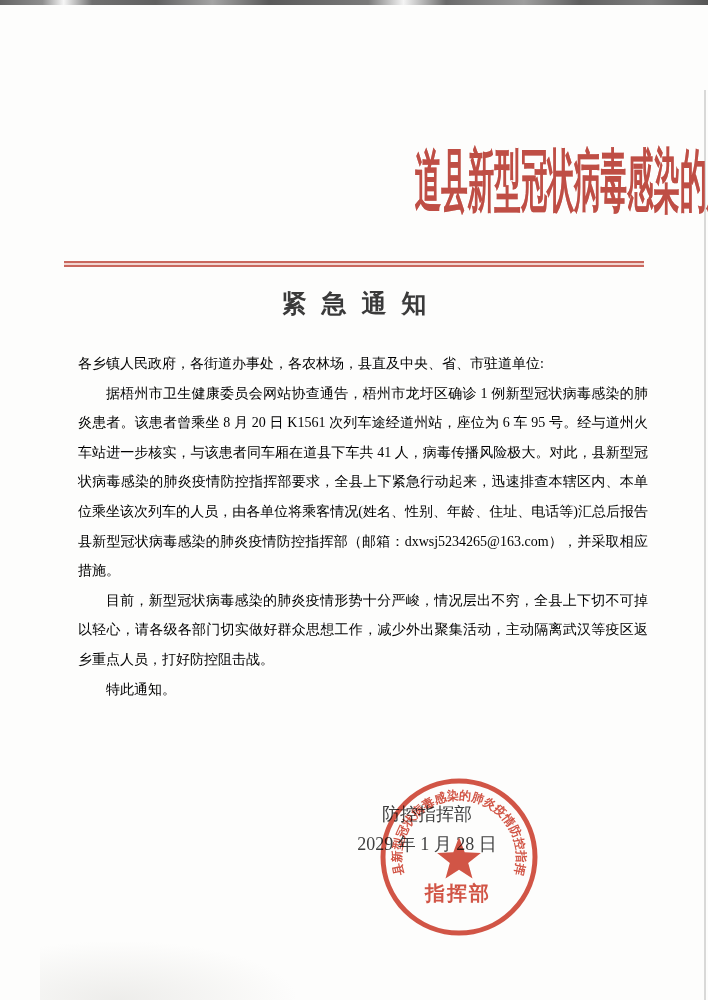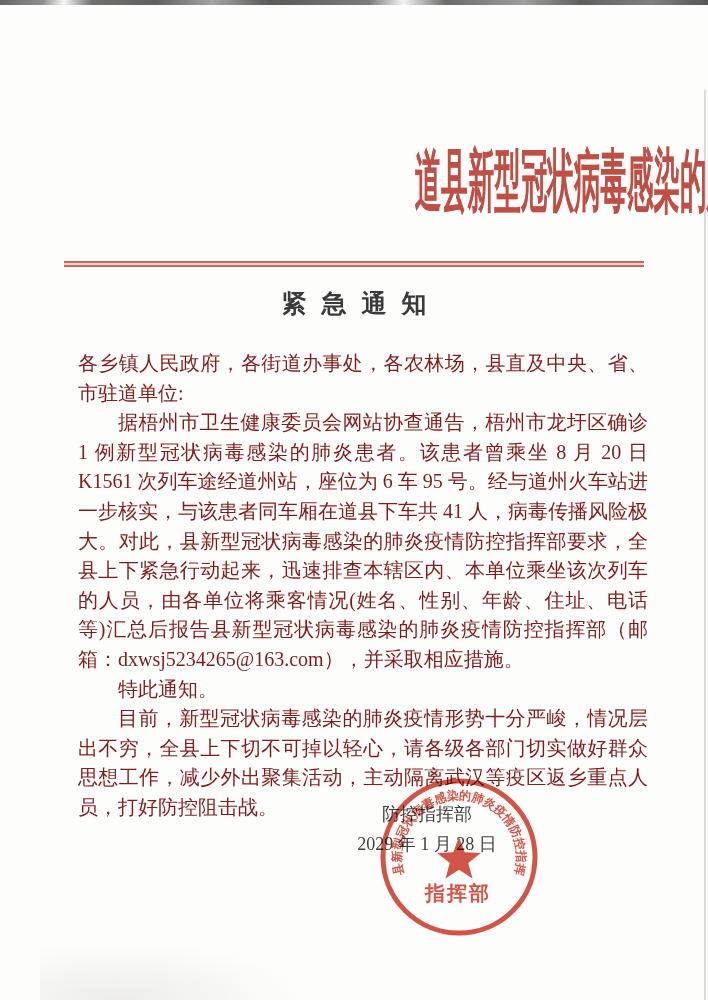--- a/index.html
+++ b/index.html
@@ -49,21 +49,21 @@
     border-bottom:2px solid #c9685e;
   }
   .notice-title{
     position:absolute;left:0;top:287px;width:708px;
     text-align:center;
     font-size:25px;font-weight:bold;color:#3a3a3a;
     letter-spacing:15px;text-indent:15px;
   }
   .body-text{
     position:absolute;left:78px;top:349px;width:570px;
-    font-size:20px;line-height:29.6px;color:#7f1d1d;
+    font-size:14px;line-height:29.6px;color:#000000;
     text-align:justify;
   }
   .body-text p{margin:0;padding:0;}
   .body-text p.indent{text-indent:2em;}
   .signature{
     position:absolute;left:227px;top:799px;width:400px;
     text-align:center;
     font-size:18px;line-height:30px;color:#3f3f3f;
     z-index:2;
   }
@@ -88,22 +88,22 @@
     <span class="inner">道县新型冠状病毒感染的肺炎疫情防控指挥部</span>
   </div>
 
   <div class="header-rule"></div>
 
   <div class="notice-title">紧急通知</div>
 
   <div class="body-text">
     <p>各乡镇人民政府，各街道办事处，各农林场，县直及中央、省、市驻道单位:</p>
     <p class="indent">据梧州市卫生健康委员会网站协查通告，梧州市龙圩区确诊 1 例新型冠状病毒感染的肺炎患者。该患者曾乘坐 8 月 20 日 K1561 次列车途经道州站，座位为 6 车 95 号。经与道州火车站进一步核实，与该患者同车厢在道县下车共 41 人，病毒传播风险极大。对此，县新型冠状病毒感染的肺炎疫情防控指挥部要求，全县上下紧急行动起来，迅速排查本辖区内、本单位乘坐该次列车的人员，由各单位将乘客情况(姓名、性别、年龄、住址、电话等)汇总后报告县新型冠状病毒感染的肺炎疫情防控指挥部（邮箱：dxwsj5234265@163.com），并采取相应措施。</p>
+    <p class="indent">目前，新型冠状病毒感染的肺炎疫情形势十分严峻，情况层出不穷，全县上下切不可掉以轻心，请各级各部门切实做好群众思想工作，减少外出聚集活动，主动隔离武汉等疫区返乡重点人员，打好防控阻击战。</p>
     <p class="indent">特此通知。</p>
-    <p class="indent">目前，新型冠状病毒感染的肺炎疫情形势十分严峻，情况层出不穷，全县上下切不可掉以轻心，请各级各部门切实做好群众思想工作，减少外出聚集活动，主动隔离武汉等疫区返乡重点人员，打好防控阻击战。</p>
   </div>
 
   <div class="signature">
     <div>防控指挥部</div>
     <div>2029 年 1 月 28 日</div>
   </div>
 
   <div class="seal">
     <svg width="170" height="170" viewBox="0 0 170 170">
       <defs>

